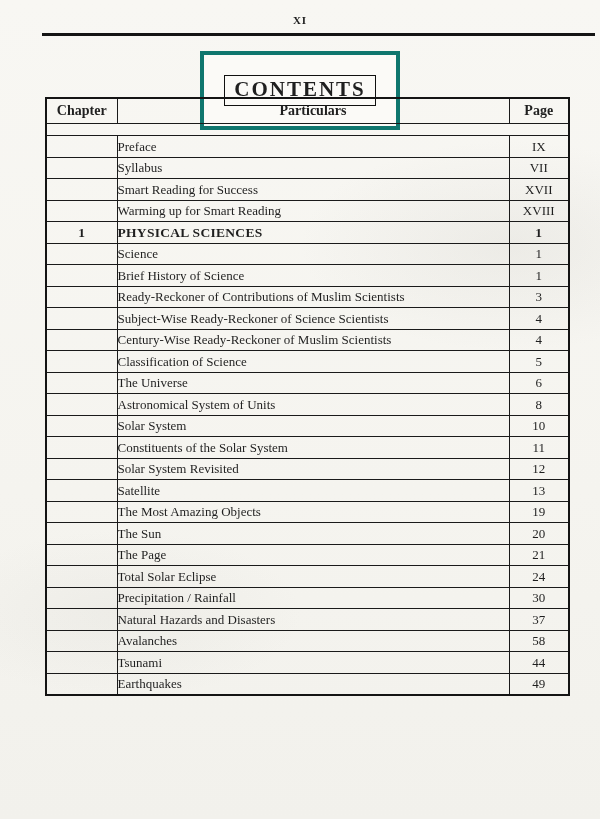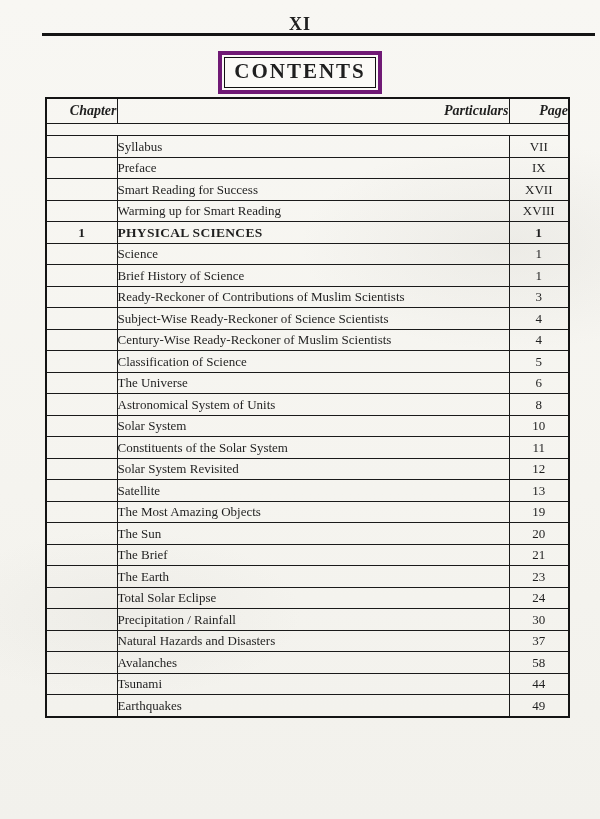--- a/index.html
+++ b/index.html
@@ -19,21 +19,21 @@
     overflow: hidden;
   }
 
   .folio {
     position: absolute;
     top: 14px;
     left: 0;
     width: 100%;
     text-align: center;
     font-weight: bold;
-    font-size: 18px;
+    font-size: 11px;
     letter-spacing: 1px;
   }
 
   .top-rule {
     position: absolute;
     top: 33px;
     left: 42px;
     width: 553px;
     height: 2.5px;
     background: #141414;
@@ -41,22 +41,22 @@
 
   .contents-box-wrap {
     position: absolute;
     top: 51px;
     left: 0;
     width: 100%;
     text-align: center;
   }
   .contents-box {
     display: inline-block;
-    border: 4px solid #701a75;
-    padding: 2px;
+    border: 4px solid #0f766e;
+    padding: 20px;
     background: #fbfaf7;
   }
   .contents-box .inner {
     display: inline-block;
     border: 1.5px solid #101010;
     padding: 1px 9px 3px 9px;
     font-weight: bold;
     font-size: 21px;
     letter-spacing: 2px;
   }
@@ -82,23 +82,22 @@
     overflow: hidden;
     white-space: nowrap;
   }
   table.toc {
     border: 2px solid #141414;
   }
 
   tr.head-row th {
     height: 24px;
     font-weight: bold;
-    font-style: italic;
     font-size: 14px;
-    text-align: right;
+    text-align: center;
   }
   tr.spacer-row td {
     height: 11px;
   }
   tr.data-row td {
     height: 20.5px;
   }
   td.cell-chapter {
     text-align: center;
     font-weight: bold;
@@ -141,27 +140,27 @@
       <th>Particulars</th>
       <th>Page</th>
     </tr>
   </thead>
   <tbody>
     <tr class="spacer-row">
       <td colspan="3"></td>
     </tr>
   <tr class="data-row">
         <td class="cell-chapter"></td>
+        <td class="cell-partic">Preface</td>
+        <td class="cell-page">IX</td>
+      </tr>
+      <tr class="data-row">
+        <td class="cell-chapter"></td>
         <td class="cell-partic">Syllabus</td>
         <td class="cell-page">VII</td>
-      </tr>
-      <tr class="data-row">
-        <td class="cell-chapter"></td>
-        <td class="cell-partic">Preface</td>
-        <td class="cell-page">IX</td>
       </tr>
       <tr class="data-row">
         <td class="cell-chapter"></td>
         <td class="cell-partic">Smart Reading for Success</td>
         <td class="cell-page">XVII</td>
       </tr>
       <tr class="data-row">
         <td class="cell-chapter"></td>
         <td class="cell-partic">Warming up for Smart Reading</td>
         <td class="cell-page">XVIII</td>
@@ -236,27 +235,22 @@
         <td class="cell-partic">The Most Amazing Objects</td>
         <td class="cell-page">19</td>
       </tr>
       <tr class="data-row">
         <td class="cell-chapter"></td>
         <td class="cell-partic">The Sun</td>
         <td class="cell-page">20</td>
       </tr>
       <tr class="data-row">
         <td class="cell-chapter"></td>
-        <td class="cell-partic">The Brief</td>
+        <td class="cell-partic">The Page</td>
         <td class="cell-page">21</td>
-      </tr>
-      <tr class="data-row">
-        <td class="cell-chapter"></td>
-        <td class="cell-partic">The Earth</td>
-        <td class="cell-page">23</td>
       </tr>
       <tr class="data-row">
         <td class="cell-chapter"></td>
         <td class="cell-partic">Total Solar Eclipse</td>
         <td class="cell-page">24</td>
       </tr>
       <tr class="data-row">
         <td class="cell-chapter"></td>
         <td class="cell-partic">Precipitation / Rainfall</td>
         <td class="cell-page">30</td>

